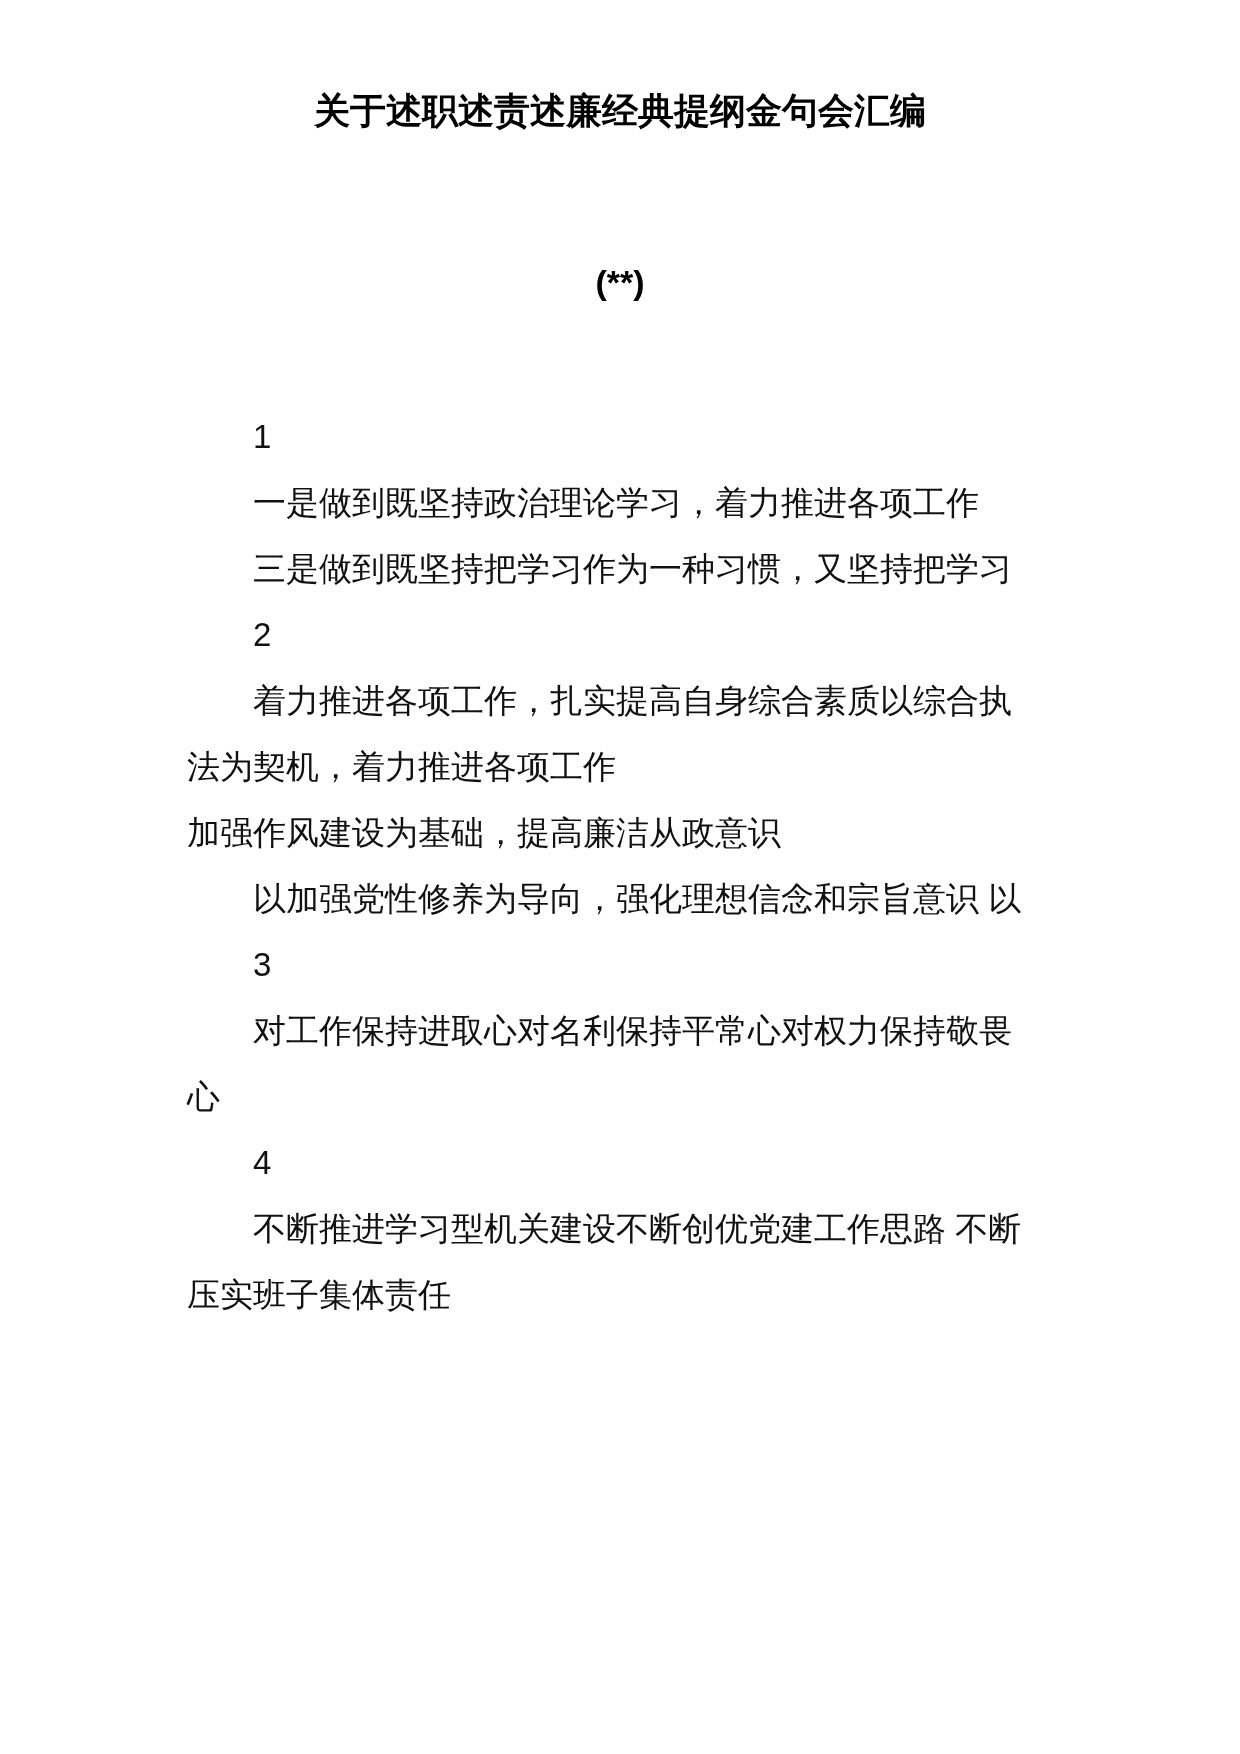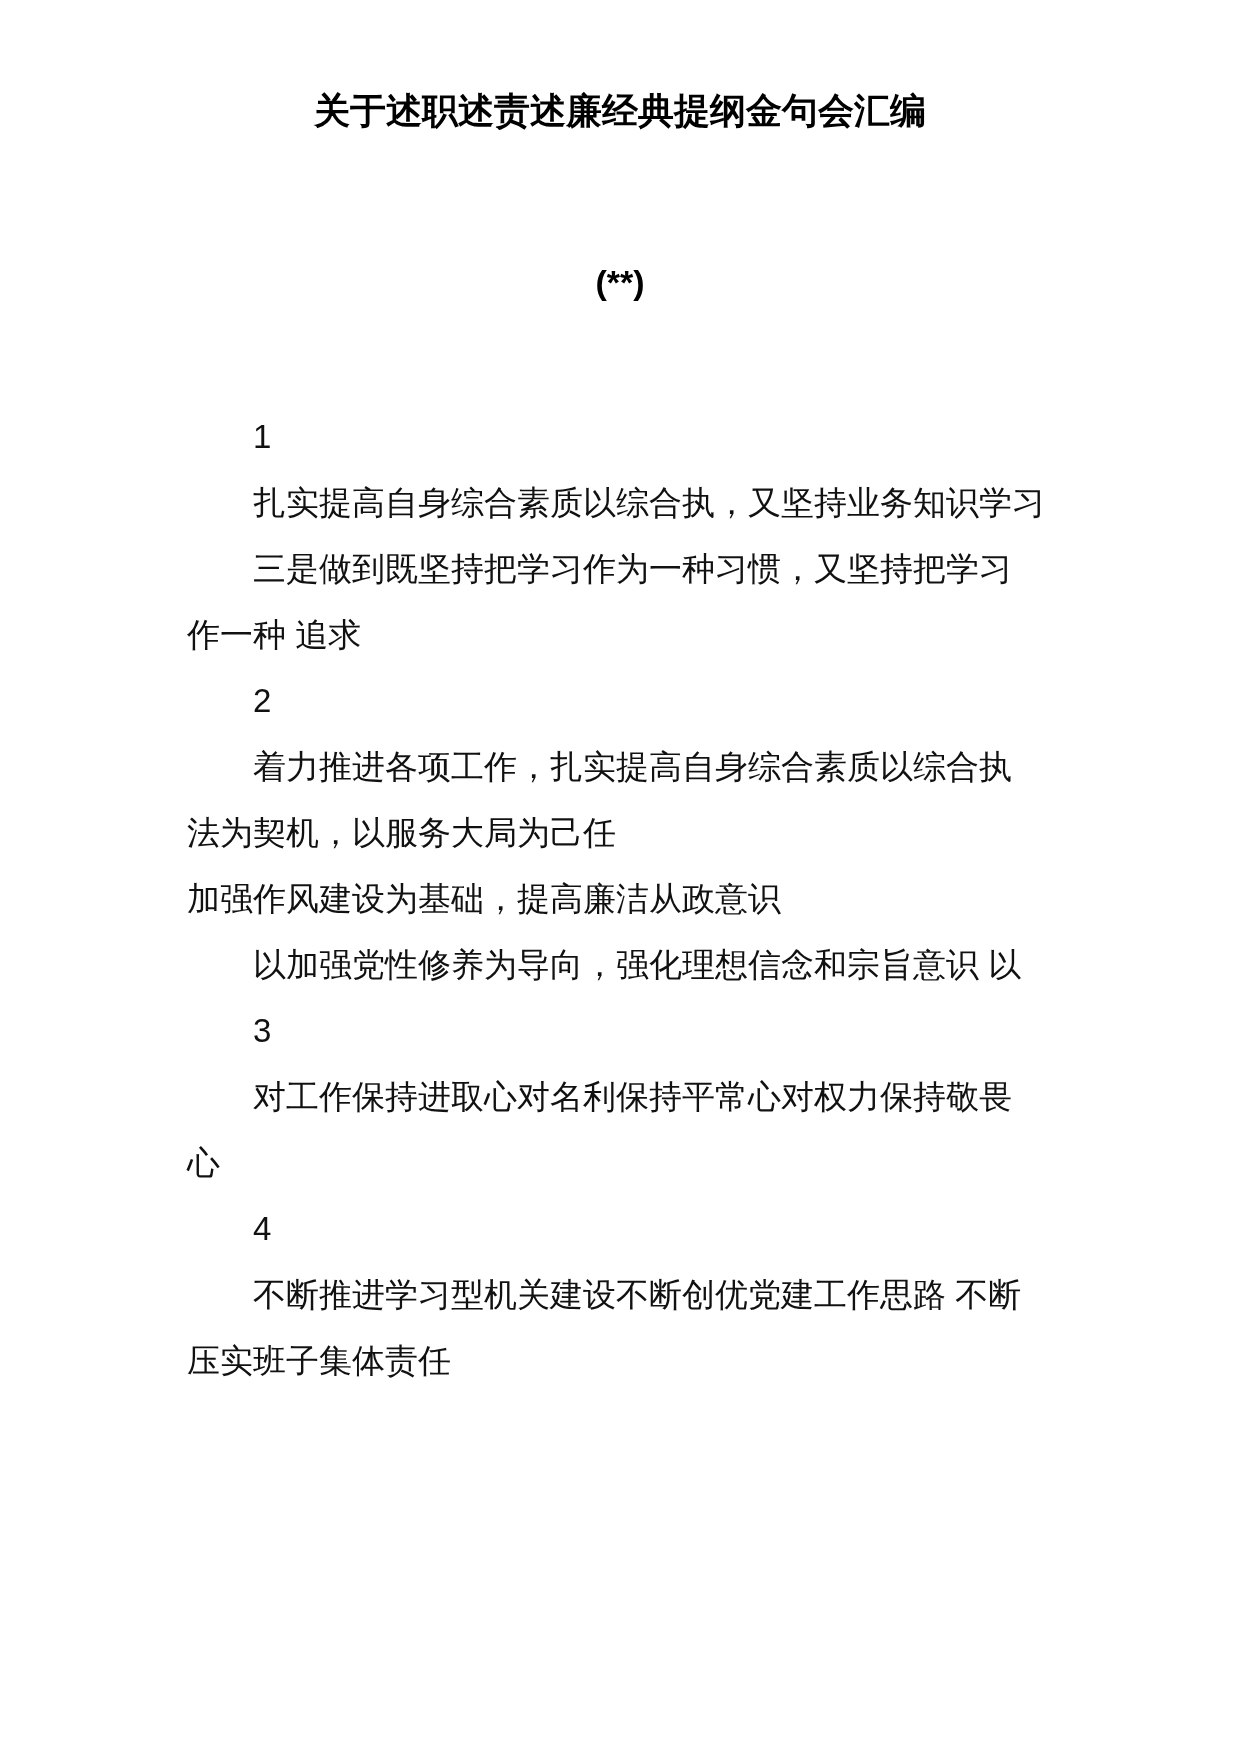--- a/index.html
+++ b/index.html
@@ -54,26 +54,25 @@
 <body>
 
 <div class="page">
   <div class="doc-title">关于述职述责述廉经典提纲金句会汇编</div>
 
   <div class="doc-subtitle">(**)</div>
 
   <div class="doc-body">
 
   <div class="line indent">1</div>
-      <div class="line indent">扎实提高自身综合素质以综合执，又坚持业务知识学习</div>
+      <div class="line indent">一是做到既坚持政治理论学习，着力推进各项工作</div>
       <div class="line indent">三是做到既坚持把学习作为一种习惯，又坚持把学习</div>
-      <div class="line">作一种 追求</div>
       <div class="line indent">2</div>
       <div class="line indent">着力推进各项工作，扎实提高自身综合素质以综合执</div>
-      <div class="line">法为契机，以服务大局为己任</div>
+      <div class="line">法为契机，着力推进各项工作</div>
       <div class="line">加强作风建设为基础，提高廉洁从政意识</div>
       <div class="line indent">以加强党性修养为导向，强化理想信念和宗旨意识 以</div>
       <div class="line indent">3</div>
       <div class="line indent">对工作保持进取心对名利保持平常心对权力保持敬畏</div>
       <div class="line">心</div>
       <div class="line indent">4</div>
       <div class="line indent">不断推进学习型机关建设不断创优党建工作思路 不断</div>
       <div class="line">压实班子集体责任</div>
     </div>
 </div>

